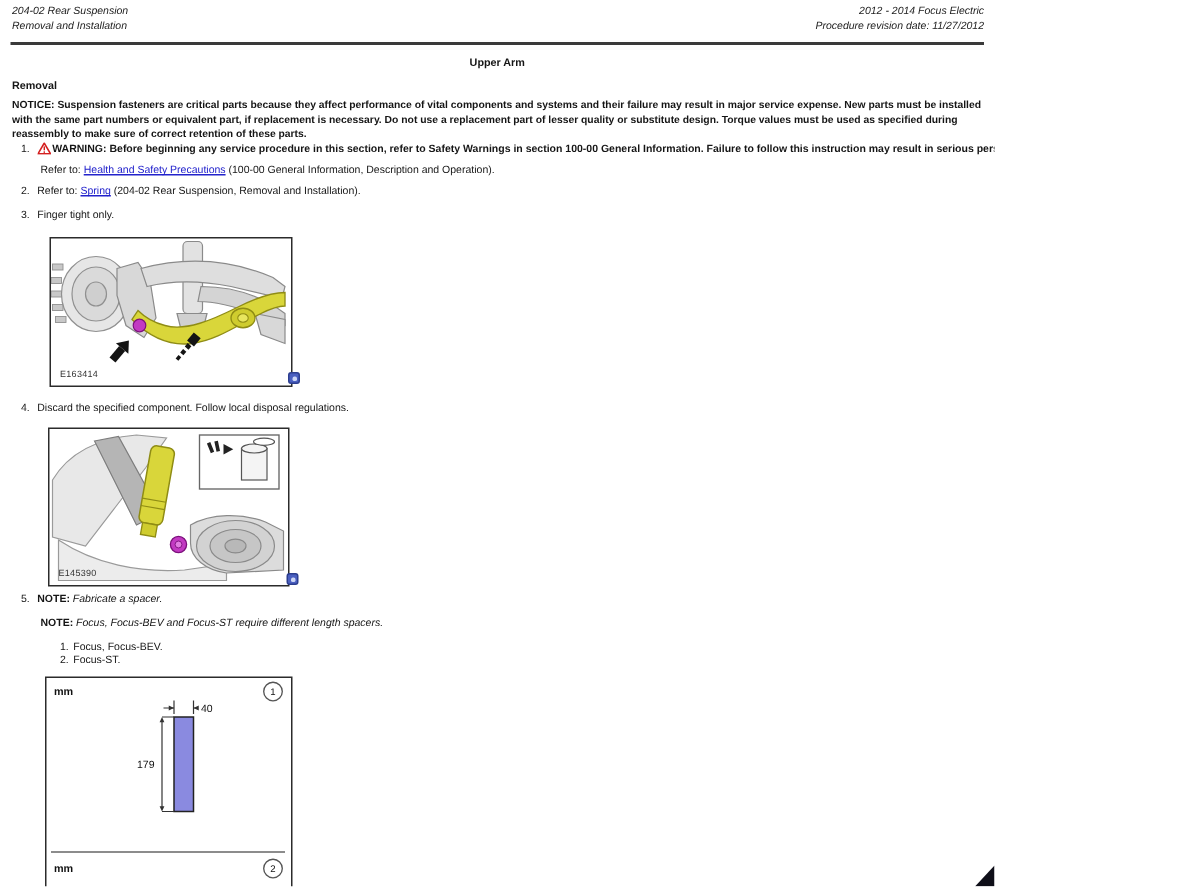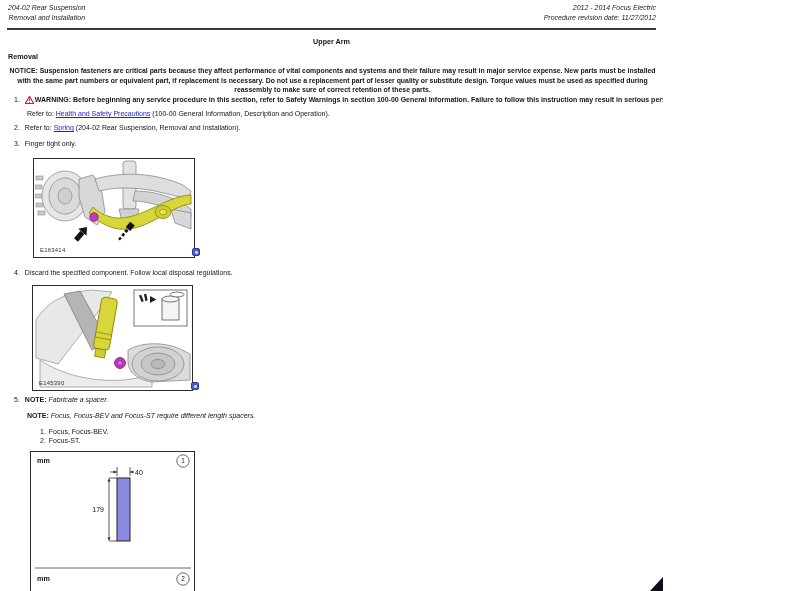--- a/index.html
+++ b/index.html
@@ -1,20 +1,20 @@
 <!DOCTYPE html>
 <html><head>
 <meta charset="utf-8">
 <style>
   html,body{margin:0;padding:0;background:#fff;}
   #page{
     position:relative;width:663px;height:591px;overflow:hidden;background:#ffffff;
     font-family:"Liberation Sans","DejaVu Sans",sans-serif;color:#151515;font-size:7px;
   }
-  .abs{position:absolute;text-align:center;}
+  .abs{position:absolute;}
   .it{font-style:italic;}
   .b{font-weight:bold;}
   .hdr{line-height:9.5px;font-style:italic;color:#222;}
   .hdr-right{text-align:right;}
   #hrule{left:7px;right:7px;top:28px;height:1.5px;background:#3a3a3a;}
   #doc-title{left:0;right:0;top:37px;text-align:center;font-weight:bold;font-size:7.2px;}
   #sec-heading{left:8px;top:52px;font-weight:bold;font-size:7.2px;}
   #notice{left:8px;right:6px;top:66px;font-weight:bold;line-height:9.6px;font-size:6.9px;}
   .stepline{white-space:nowrap;line-height:9px;}
   .stepnum{display:inline-block;margin-right:5px;}

